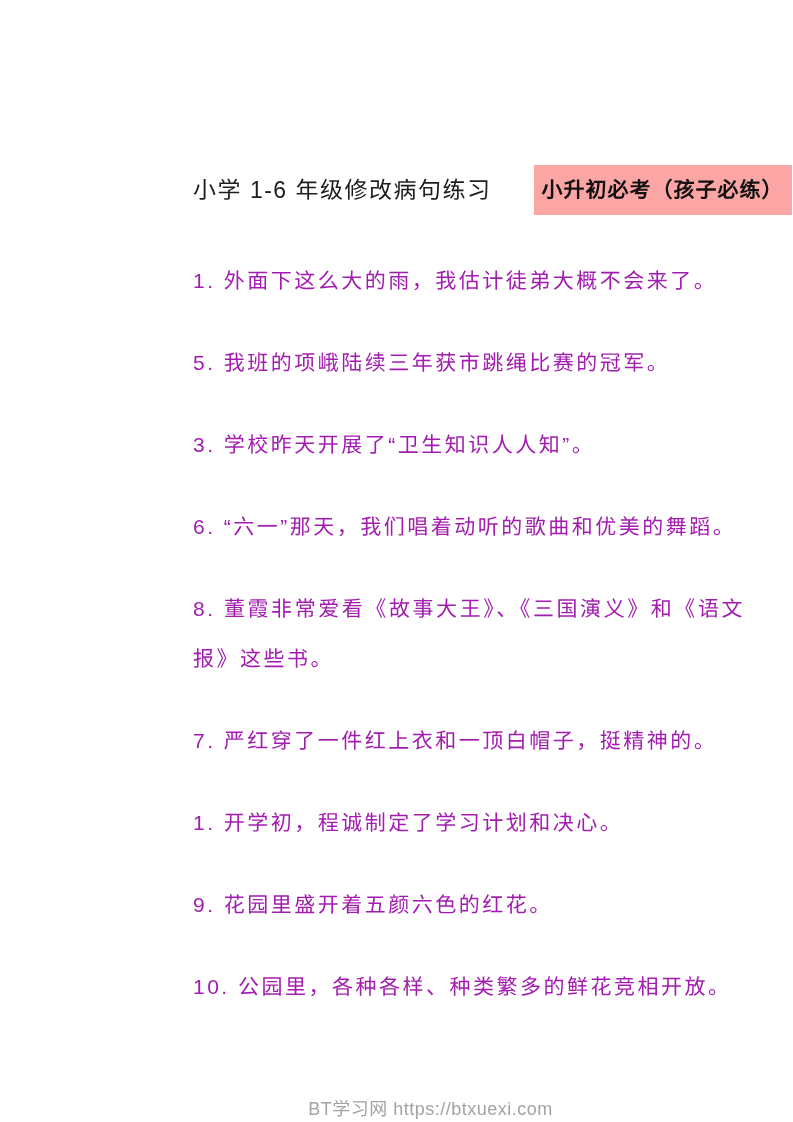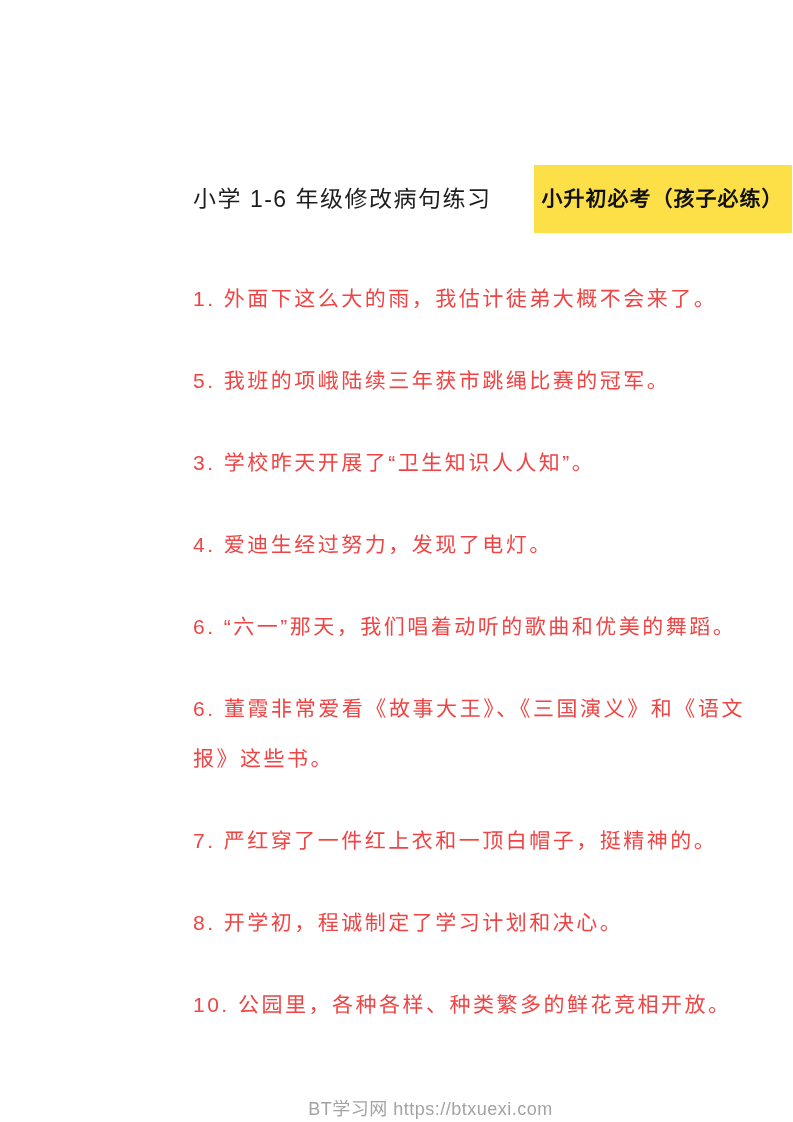--- a/index.html
+++ b/index.html
@@ -26,36 +26,36 @@
     white-space: nowrap;
   }
   .page-title {
     font-size: 23px;
     line-height: 36px;
     color: #1d1d1d;
     letter-spacing: 1.5px;
     font-weight: 500;
   }
   .badge {
-    background: #fde047;
+    background: #fca5a5;
     color: #111111;
     font-weight: bold;
     font-size: 21px;
     line-height: 26px;
-    padding: 21px 8px;
+    padding: 12px 8px;
     letter-spacing: 1px;
   }
   .items {
     width: 582px;
   }
   .item {
     font-size: 21px;
     line-height: 50px;
     letter-spacing: 2.5px;
-    color: #ef4444;
+    color: #a21caf;
     margin-bottom: 32px;
     text-align: justify;
   }
   .footer {
     position: absolute;
     left: 0;
     bottom: 32px;
     width: 741px;
     text-align: center;
     color: #a3a3a3;
@@ -70,25 +70,25 @@
 
   <div class="title-row">
     <span class="page-title">小学 1-6 年级修改病句练习</span>
     <span class="badge">小升初必考（孩子必练）</span>
   </div>
 
   <div class="items">
     <div class="item">1. 外面下这么大的雨，我估计徒弟大概不会来了。</div>
     <div class="item">5. 我班的项峨陆续三年获市跳绳比赛的冠军。</div>
     <div class="item">3. 学校昨天开展了“卫生知识人人知”。</div>
-    <div class="item">4. 爱迪生经过努力，发现了电灯。</div>
     <div class="item">6. “六一”那天，我们唱着动听的歌曲和优美的舞蹈。</div>
-    <div class="item">6. 董霞非常爱看《故事大王》、《三国演义》和《语文报》这些书。</div>
+    <div class="item">8. 董霞非常爱看《故事大王》、《三国演义》和《语文报》这些书。</div>
     <div class="item">7. 严红穿了一件红上衣和一顶白帽子，挺精神的。</div>
-    <div class="item">8. 开学初，程诚制定了学习计划和决心。</div>
+    <div class="item">1. 开学初，程诚制定了学习计划和决心。</div>
+    <div class="item">9. 花园里盛开着五颜六色的红花。</div>
     <div class="item">10. 公园里，各种各样、种类繁多的鲜花竞相开放。</div>
   </div>
 
   <div class="footer">
     <span>BT学习网 https://btxuexi.com</span>
   </div>
 
 </div>
 
 </body></html>

